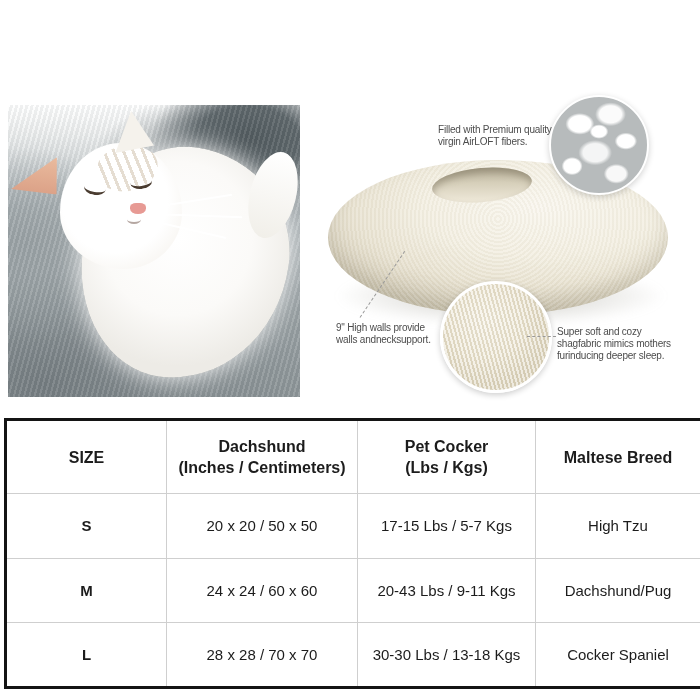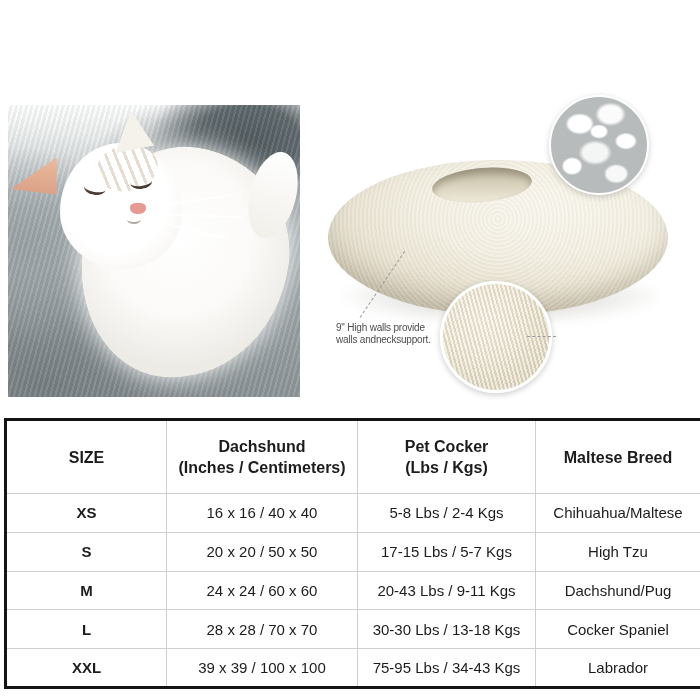--- a/index.html
+++ b/index.html
@@ -121,23 +121,32 @@
   <div class="bed-shadow"></div>
   <div class="bed-body">
     <div class="bed-texture"></div>
   </div>
   <div class="bed-hole"></div>
   <div class="detail-circle fiber-circle"></div>
   <div class="detail-circle fabric-circle"></div>
   <div class="leader-line line-walls"></div>
   <div class="leader-line line-fabric"></div>
 
+  <div class="annotation ann-filling">
+    <div>Filled with Premium quality</div>
+    <div>virgin AirLOFT fibers.</div>
+  </div>
   <div class="annotation ann-walls">
     <div>9" High walls provide</div>
     <div>walls andnecksupport.</div>
+  </div>
+  <div class="annotation ann-fabric">
+    <div>Super soft and cozy</div>
+    <div>shagfabric mimics mothers</div>
+    <div>furinducing deeper sleep.</div>
   </div>
 
   <table class="size-chart">
     <thead>
       <tr>
         <th class="col-size">
           <div>SIZE</div>
         </th>
         <th class="col-dim">
           <div>Dachshund</div>
@@ -147,45 +156,33 @@
           <div>Pet Cocker</div>
           <div>(Lbs / Kgs)</div>
         </th>
         <th class="col-breed">
           <div>Maltese Breed</div>
         </th>
       </tr>
     </thead>
     <tbody>
       <tr>
-        <td class="size-col">XS</td>
-        <td>16 x 16 / 40 x 40</td>
-        <td>5-8 Lbs / 2-4 Kgs</td>
-        <td>Chihuahua/Maltese</td>
-      </tr>
-      <tr>
         <td class="size-col">S</td>
         <td>20 x 20 / 50 x 50</td>
         <td>17-15 Lbs / 5-7 Kgs</td>
         <td>High Tzu</td>
       </tr>
       <tr>
         <td class="size-col">M</td>
         <td>24 x 24 / 60 x 60</td>
         <td>20-43 Lbs / 9-11 Kgs</td>
         <td>Dachshund/Pug</td>
       </tr>
       <tr>
         <td class="size-col">L</td>
         <td>28 x 28 / 70 x 70</td>
         <td>30-30 Lbs / 13-18 Kgs</td>
         <td>Cocker Spaniel</td>
       </tr>
-      <tr>
-        <td class="size-col">XXL</td>
-        <td>39 x 39 / 100 x 100</td>
-        <td>75-95 Lbs / 34-43 Kgs</td>
-        <td>Labrador</td>
-      </tr>
     </tbody>
   </table>
 
 </div>
 
 </body></html>

